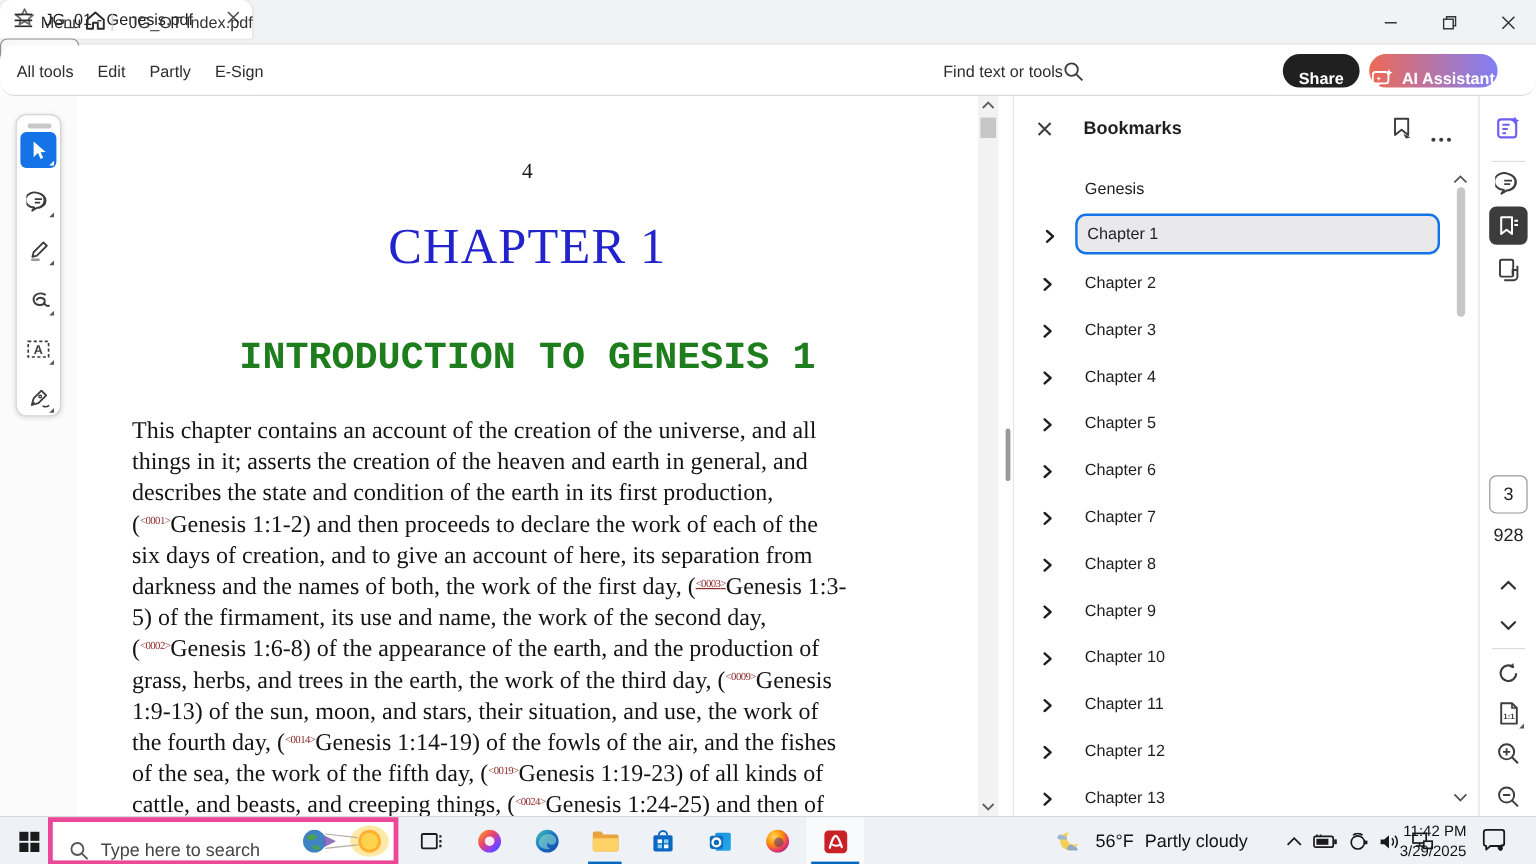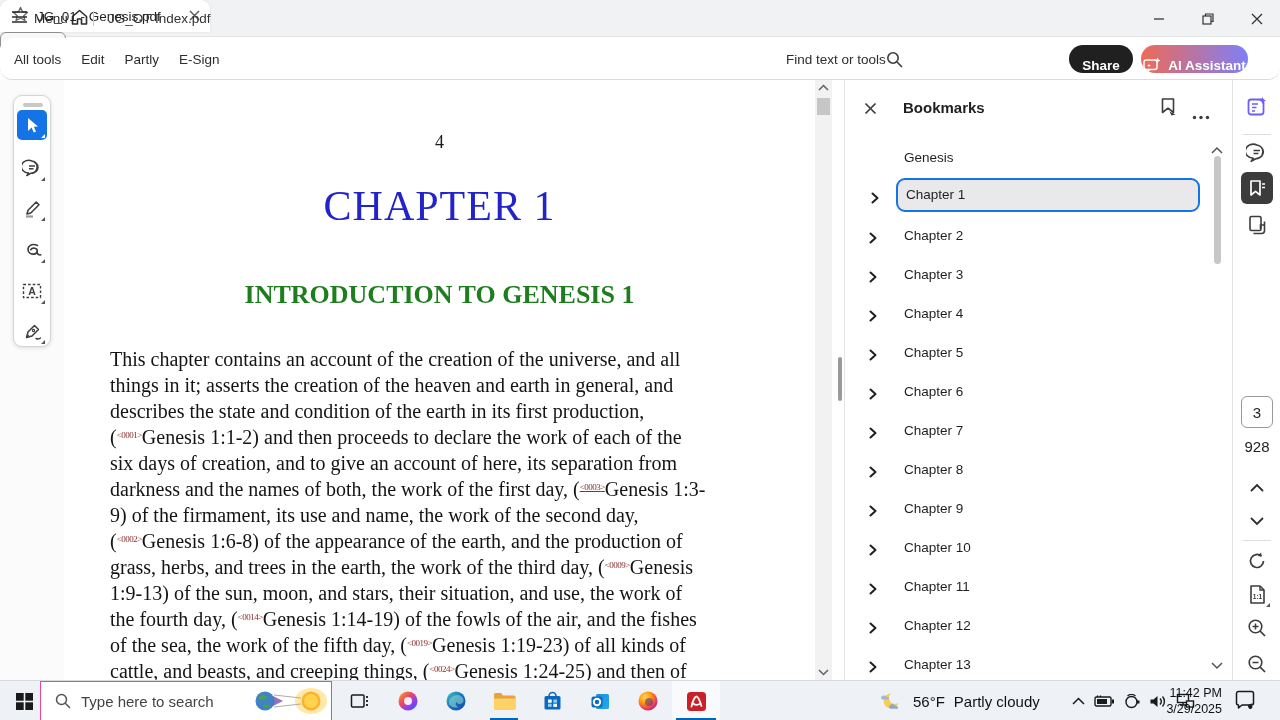--- a/index.html
+++ b/index.html
@@ -34,21 +34,21 @@
   #left-strip { left:0; top:0; width:64px; height:600px; background:#fbfbfc; }
   #palette { left:13px; top:15px; width:38px; height:252px; background:#fff; border:1px solid #d5d5d5; border-radius:9px; box-shadow:0 1px 4px rgba(0,0,0,.12); }
   #palette .handle { position:absolute; left:9px; top:7px; width:20px; height:4px; border-radius:2px; background:#c8c8c8; }
   .tool { position:absolute; left:3px; width:30px; height:30px; border-radius:5px; display:flex; align-items:center; justify-content:center; }
   .tool::after { content:""; position:absolute; right:2px; bottom:2px; border-left:4px solid transparent; border-bottom:4px solid #555; }
   .tool.active::after { border-bottom-color:#fff; }
 
   
   #doc-page-num { left:64px; top:52px; width:751px; text-align:center; font-family:"Liberation Serif", serif; font-size:18px; color:#1a1a1a; }
   #doc-chapter { left:64px; top:102px; width:751px; text-align:center; font-family:"Liberation Serif", serif; font-size:42px; letter-spacing:1px; }
-  #doc-section { left:64px; top:200px; width:751px; text-align:center; font-family:Liberation Serif, serif; font-size:26px; font-weight:700; }
+  #doc-section { left:64px; top:200px; width:751px; text-align:center; font-family:Liberation Mono, monospace; font-size:32px; font-weight:700; }
   .doc-line { position:absolute; left:110px; white-space:pre; font-family:"Liberation Serif", serif; font-size:20px; color:#141414; }
   .scripture-ref { font-size:9px; color:#8f2b2b; vertical-align:6px; letter-spacing:-0.5px; }
   .scripture-ref::before { content:"<"; } .scripture-ref::after { content:">"; }
 
   
   #doc-scroll { left:815px; top:0; width:17px; height:600px; background:#f2f2f2; }
   #doc-scroll .thumb { position:absolute; left:2px; top:18px; width:13px; height:17px; background:#c6c6c6; }
   #doc-scroll-indicator { left:838px; top:277px; width:4px; height:44px; background:#9a9a9a; border-radius:2px; }
 
   
@@ -69,21 +69,21 @@
   .rail-btn { position:absolute; left:13px; width:22px; height:22px; display:flex; align-items:center; justify-content:center; }
   .rail-div { position:absolute; left:10px; width:28px; height:1px; background:#ddd; }
   #rail-bookmark { left:8px; width:32px; height:32px; background:#3c3c3c; border-radius:6px; }
   #page-box { position:absolute; left:8px; top:316px; width:32px; height:32px; border:1px solid #98989d; border-radius:6px; display:flex; align-items:center; justify-content:center; font-size:15px; color:#222; background:#fff; }
   #page-total { position:absolute; left:0; top:358px; width:48px; text-align:center; font-size:15px; color:#222; }
   #pagefit-btn::after { content:""; position:absolute; right:-2px; bottom:-2px; border-left:4px solid transparent; border-bottom:4px solid #555; }
 
   
   #taskbar { left:0; top:680px; width:1280px; height:40px; background:#eef1f6; border-top:1px solid #d6d9de; }
   .tb-cell { position:absolute; top:0; width:48px; height:40px; display:flex; align-items:center; justify-content:center; }
-  #search-box { position:absolute; left:40px; top:0; width:292px; height:40px; background:#fff; border:1px solid #ec4899; display:flex; align-items:center; gap:10px; padding-left:14px; }
+  #search-box { position:absolute; left:40px; top:0; width:292px; height:40px; background:#fff; border:4px solid #ec4899; display:flex; align-items:flex-end; gap:10px; padding-left:14px; }
   #search-box .ph { font-size:15px; color:#444; flex:1; }
   .underline { position:absolute; bottom:0; height:3px; background:#0067c0; }
   #tray { position:absolute; left:878px; top:0; height:40px; display:flex; align-items:center; gap:9px; }
   #weather-temp { font-size:15px; color:#111; }
   #weather-desc { font-size:15px; color:#111; }
   #clock { position:absolute; left:1158px; top:4px; width:64px; text-align:right; font-size:12.5px; line-height:16px; color:#111; }
   #action-btn { position:absolute; left:1234px; top:8px; }
 </style>
 </head>
 <body>
@@ -267,21 +267,21 @@
     <div id="doc-page-num" class="abs">4</div>
     <div id="doc-chapter" class="abs" style="color: rgb(35, 35, 204);">CHAPTER 1</div>
     <div id="doc-section" class="abs" style="color: rgb(30, 126, 30);">INTRODUCTION TO GENESIS 1</div>
     <div id="doc-body">
         <div class="doc-line" style="top: 268px;"><span>This chapter contains an account of the creation of the universe, and all</span></div>
         <div class="doc-line" style="top: 294px;"><span>things in it; asserts the creation of the heaven and earth in general, and</span></div>
         <div class="doc-line" style="top: 320px;"><span>describes the state and condition of the earth in its first production,</span></div>
         <div class="doc-line" style="top: 346px;"><span>(</span><span class="scripture-ref" style="color: rgb(143, 43, 43);">0001</span><span>Genesis 1:1-2) and then proceeds to declare the work of each of the</span></div>
         <div class="doc-line" style="top: 372px;"><span>six days of creation, and to give an account of here, its separation from</span></div>
         <div class="doc-line" style="top: 398px;"><span>darkness and the names of both, the work of the first day, (</span><span class="scripture-ref" style="color: rgb(143, 43, 43); text-decoration: underline;">0003</span><span>Genesis 1:3-</span></div>
-        <div class="doc-line" style="top: 424px;"><span>9) of the firmament, its use and name, the work of the second day,</span></div>
+        <div class="doc-line" style="top: 424px;"><span>5) of the firmament, its use and name, the work of the second day,</span></div>
         <div class="doc-line" style="top: 450px;"><span>(</span><span class="scripture-ref" style="color: rgb(143, 43, 43);">0002</span><span>Genesis 1:6-8) of the appearance of the earth, and the production of</span></div>
         <div class="doc-line" style="top: 476px;"><span>grass, herbs, and trees in the earth, the work of the third day, (</span><span class="scripture-ref" style="color: rgb(143, 43, 43);">0009</span><span>Genesis</span></div>
         <div class="doc-line" style="top: 502px;"><span>1:9-13) of the sun, moon, and stars, their situation, and use, the work of</span></div>
         <div class="doc-line" style="top: 528px;"><span>the fourth day, (</span><span class="scripture-ref" style="color: rgb(143, 43, 43);">0014</span><span>Genesis 1:14-19) of the fowls of the air, and the fishes</span></div>
         <div class="doc-line" style="top: 554px;"><span>of the sea, the work of the fifth day, (</span><span class="scripture-ref" style="color: rgb(143, 43, 43);">0019</span><span>Genesis 1:19-23) of all kinds of</span></div>
         <div class="doc-line" style="top: 580px;"><span>cattle, and beasts, and creeping things, (</span><span class="scripture-ref" style="color: rgb(143, 43, 43);">0024</span><span>Genesis 1:24-25) and then of</span></div>
       </div>
 
     <div id="doc-scroll" class="abs">
       <svg style="position:absolute; left:3px; top:4px;" width="11" height="7" viewBox="0 0 11 7">

